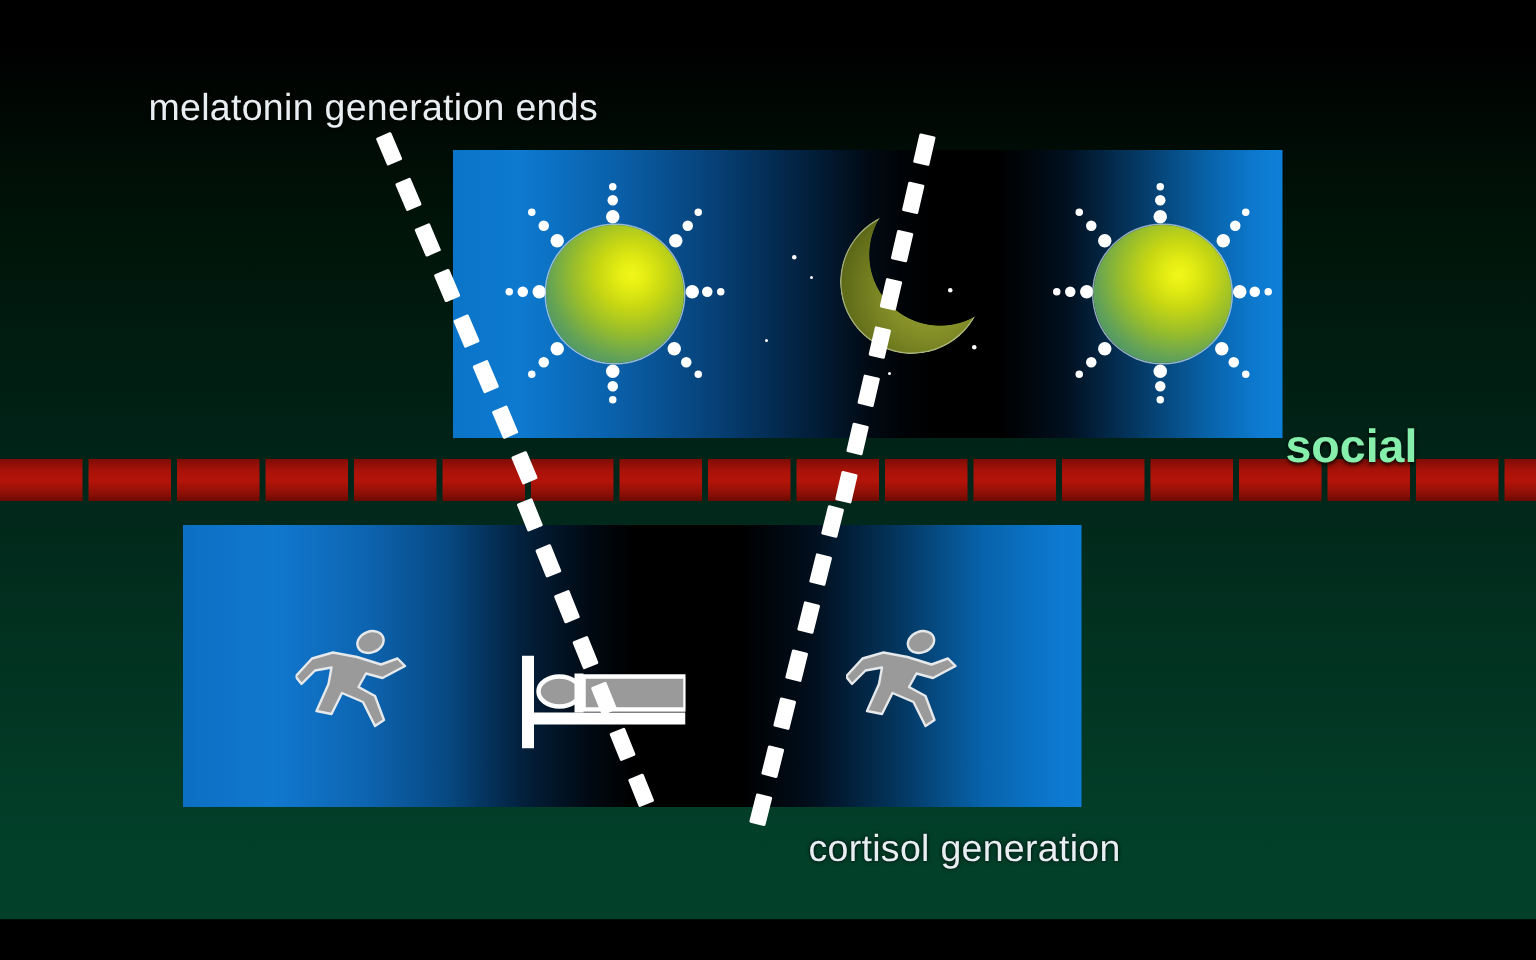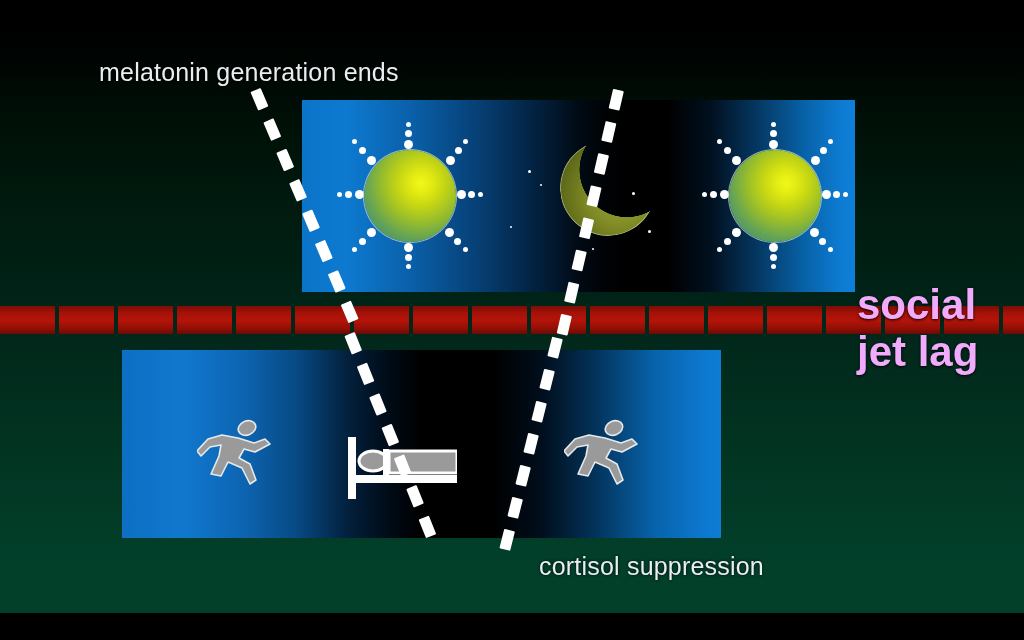--- a/index.html
+++ b/index.html
@@ -89,21 +89,21 @@
   
   #label-melatonin{
     position:absolute;left:99px;top:58px;color:#e9eef2;font-size:25px;letter-spacing:.2px;
     text-shadow:0 0 3px rgba(0,0,0,.9);white-space:nowrap;
   }
   #label-cortisol{
     position:absolute;left:539px;top:552px;color:#e9eef2;font-size:25px;letter-spacing:.2px;
     text-shadow:0 0 3px rgba(0,0,0,.9);white-space:nowrap;
   }
   #label-sjl{
-    position:absolute;left:857px;top:281px;color:#f0abfc;font-size:42px;font-weight:bold;
+    position:absolute;left:857px;top:281px;color:#86efac;font-size:31px;font-weight:bold;
     line-height:1.12;white-space:nowrap;text-shadow:0 1px 3px rgba(0,0,0,.95);
   }
 </style>
 </head>
 <body>
 
 <div id="stage">
 
   <div id="bg"></div>
 
@@ -290,19 +290,18 @@
       <span></span>
       <span></span>
     <span></span>
       <span></span>
   </div>
 
   <div class="letterbox" id="lb-top"></div>
   <div class="letterbox" id="lb-bottom"></div>
 
   <div id="label-melatonin">melatonin generation ends</div>
-  <div id="label-cortisol">cortisol suppression</div>
+  <div id="label-cortisol">cortisol generation</div>
   <div id="label-sjl">
     <div>social</div>
-    <div>jet lag</div>
   </div>
 
 </div>
 
 </body></html>

